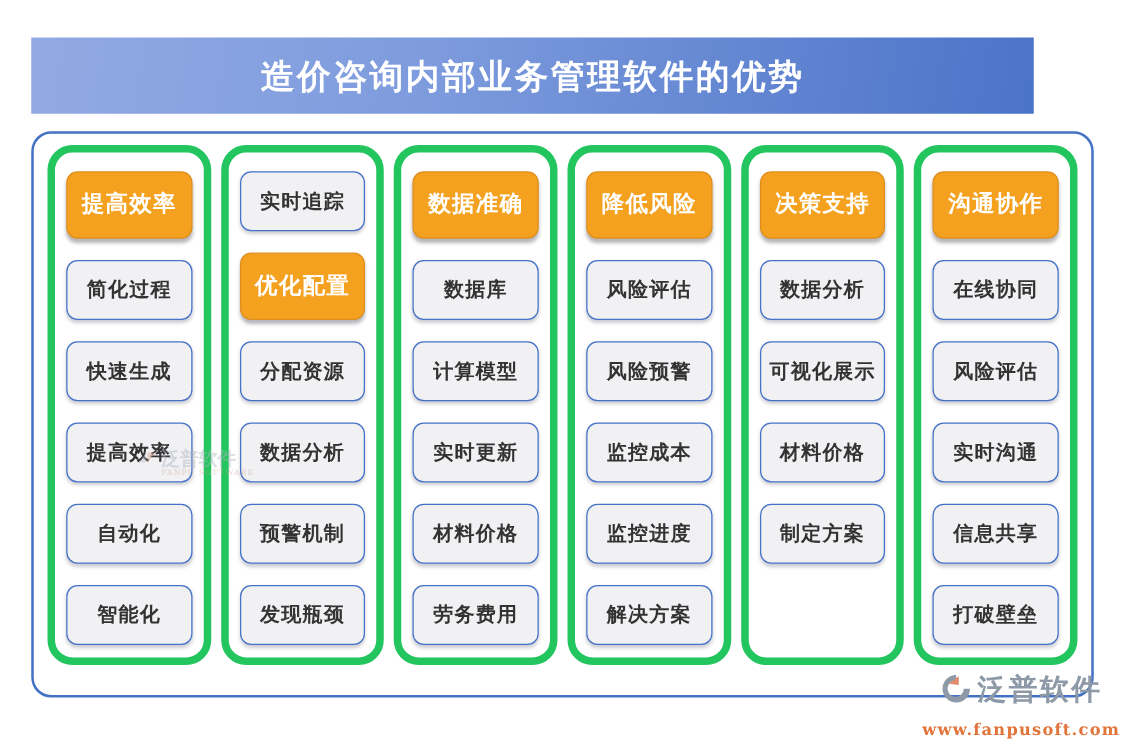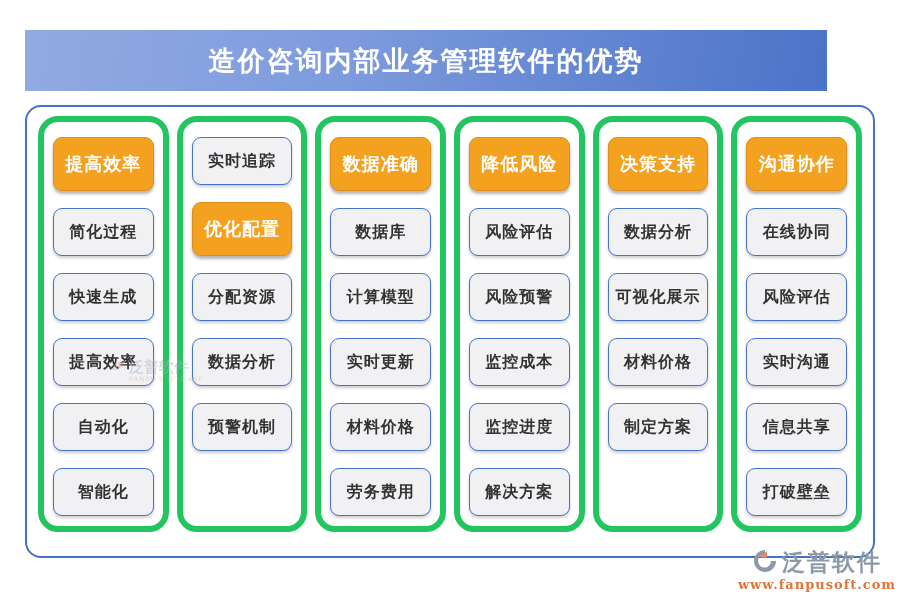--- a/index.html
+++ b/index.html
@@ -55,21 +55,21 @@
   .watermark .wm-text{display:flex;flex-direction:column;}
   .watermark .wm-name{font-size:15px;font-weight:bold;color:#aab4be;line-height:1;}
   .watermark .wm-sub{font-size:6px;color:#c7a08c;letter-spacing:1px;line-height:1.4;}
   
   .brand{
     position:absolute;right:8px;bottom:8px;width:150px;
     display:flex;flex-direction:column;align-items:center;z-index:6;
   }
   .brand-row{display:flex;align-items:center;gap:4px;}
   .brand-name{font-size:23px;font-weight:bold;color:#8d99a6;letter-spacing:2px;line-height:1;}
-  .brand-url{font-size:13px;font-weight:bold;color:#e0743a;letter-spacing:1px;margin-top:2px;}
+  .brand-url{font-size:13px;font-weight:bold;color:#e0743a;letter-spacing:1px;margin-top:12px;}
 </style>
 </head>
 <body>
 
 <div class="banner">
   <span>造价咨询内部业务管理软件的优势</span>
 </div>
 
 <div class="outer" id="columns-root">
     <div class="col">
@@ -79,20 +79,21 @@
       <div class="box item-box">提高效率</div>
       <div class="box item-box">自动化</div>
       <div class="box item-box">智能化</div>
     </div>
     <div class="col">
       <div class="box item-box">实时追踪</div>
       <div class="box header-box">优化配置</div>
       <div class="box item-box">分配资源</div>
       <div class="box item-box">数据分析</div>
       <div class="box item-box">预警机制</div>
+      <div class="box item-box">发现瓶颈</div>
     </div>
     <div class="col">
       <div class="box header-box">数据准确</div>
       <div class="box item-box">数据库</div>
       <div class="box item-box">计算模型</div>
       <div class="box item-box">实时更新</div>
       <div class="box item-box">材料价格</div>
       <div class="box item-box">劳务费用</div>
     </div>
     <div class="col">

